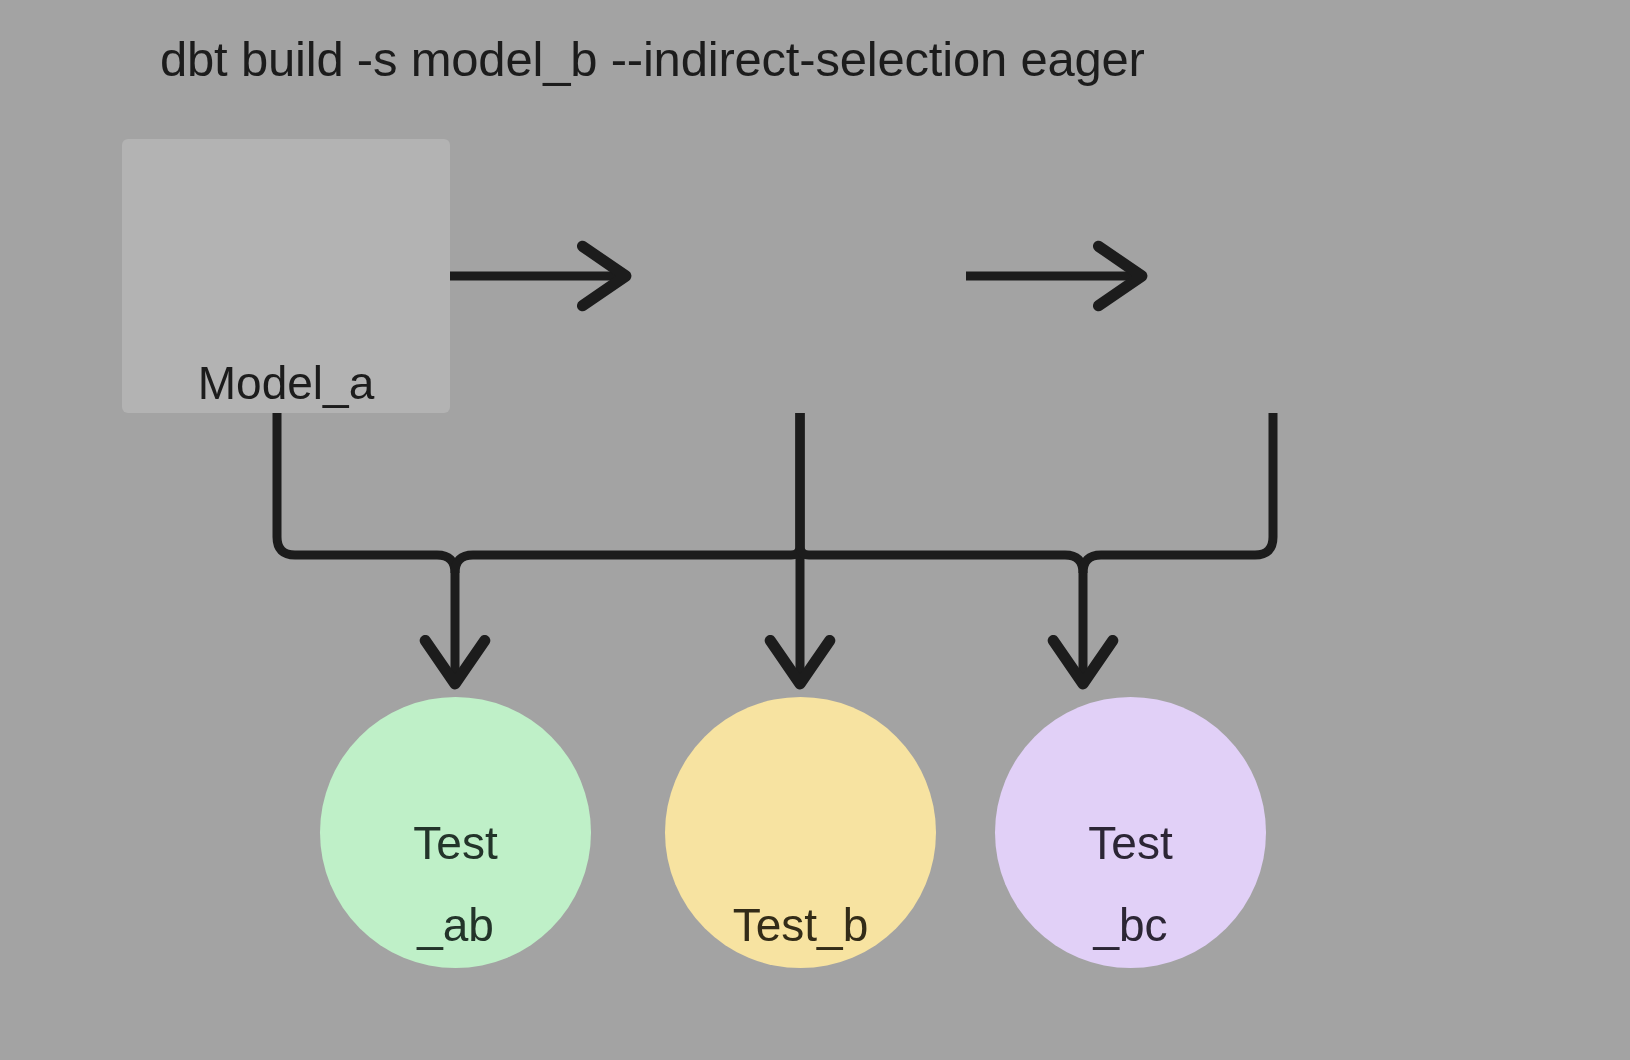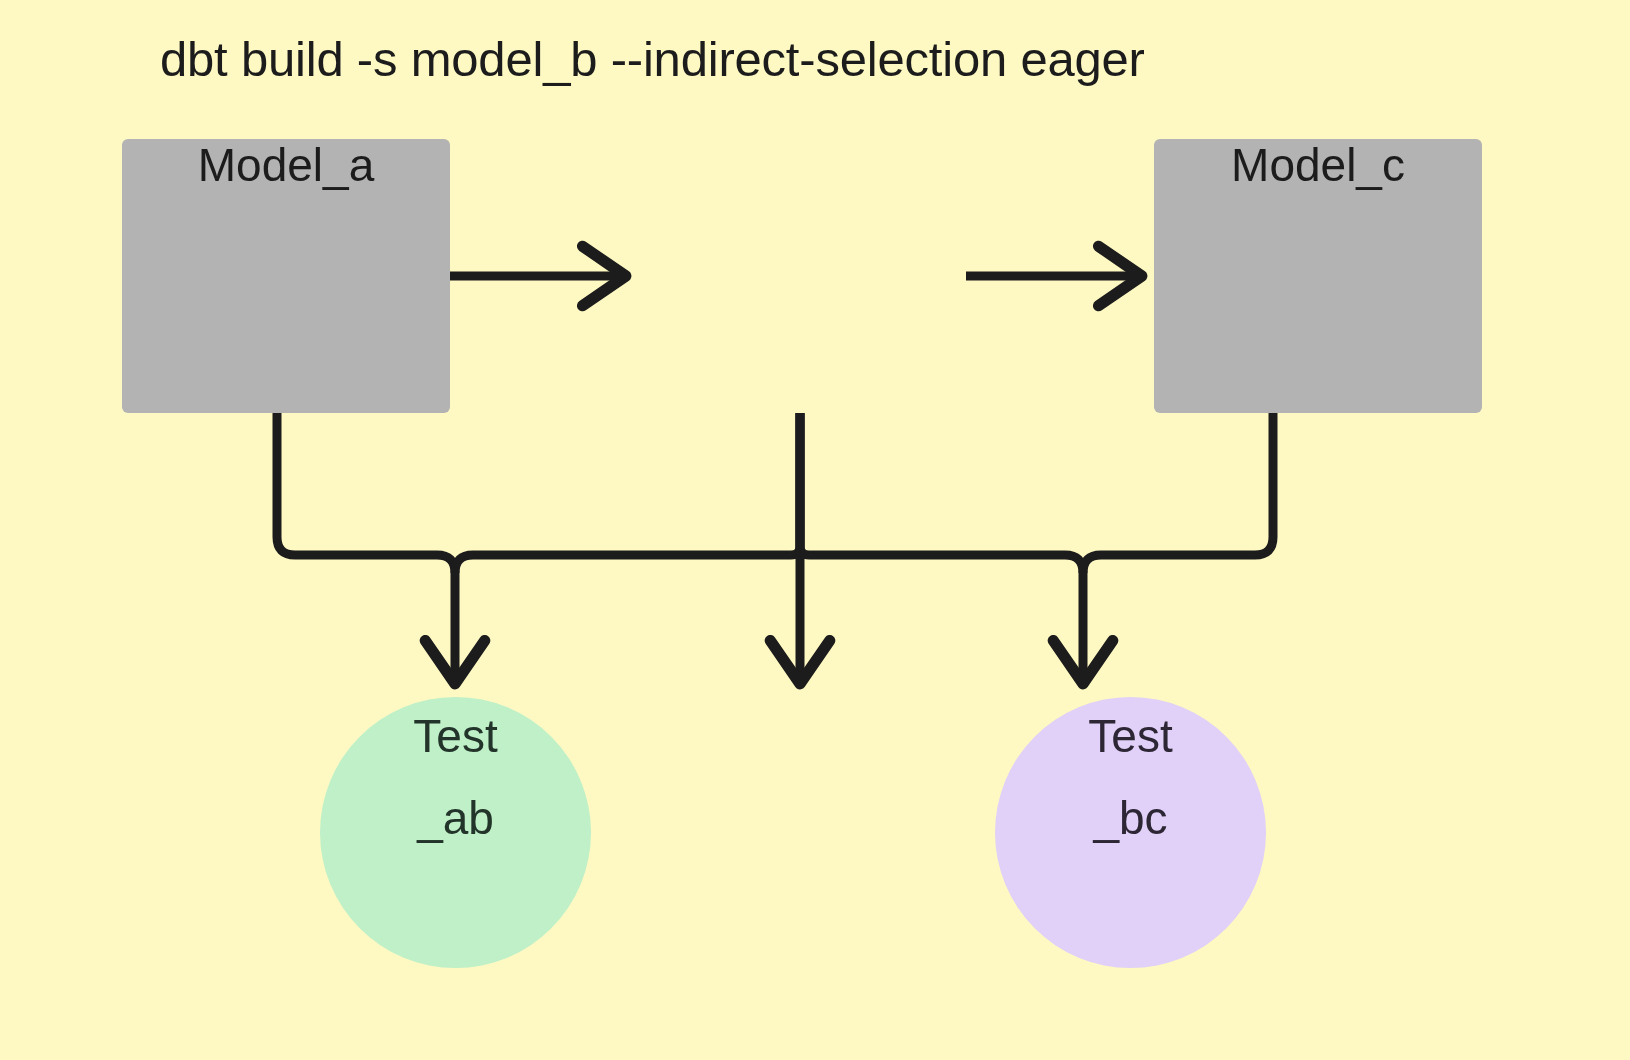--- a/index.html
+++ b/index.html
@@ -10,21 +10,21 @@
   body {
     width: 1630px;
     height: 1060px;
     font-family: "Liberation Sans", sans-serif;
     overflow: hidden;
   }
   #canvas {
     position: relative;
     width: 1630px;
     height: 1060px;
-    background: #fef9c3;
+    background: #a3a3a3;
   }
   #edge-layer {
     position: absolute;
     left: 0;
     top: 0;
     width: 1630px;
     height: 1060px;
     z-index: 1;
   }
   .title {
@@ -34,21 +34,21 @@
     font-size: 49px;
     line-height: 62px;
     color: #1c1c1c;
     white-space: nowrap;
     letter-spacing: -0.2px;
   }
   .node {
     position: absolute;
     z-index: 2;
     display: flex;
-    align-items: flex-start;
+    align-items: flex-end;
     justify-content: center;
     text-align: center;
     box-sizing: border-box;
   }
   .node-box {
     border-radius: 6px;
     font-size: 46px;
     line-height: 56px;
   }
   .node-circle {
@@ -119,28 +119,28 @@
 
       <path d="M 1273 413 L 1273 537 Q 1273 555 1255 555 L 1101 555 Q 1083 555 1083 573 L 1083 682" marker-end="url(#arrowhead)"></path>
     </g>
   </svg>
 
   <div id="node-model-a" class="node node-box">
     <span>Model_a</span>
   </div>
 
 
-  <div id="node-model-c" class="node node-box">
-    <span>Model_c</span>
-  </div>
 
   <div id="node-test-ab" class="node node-circle">
     <span>Test
 _ab</span>
   </div>
 
+  <div id="node-test-b" class="node node-circle">
+    <span>Test_b</span>
+  </div>
 
   <div id="node-test-bc" class="node node-circle">
     <span>Test
 _bc</span>
   </div>
 
 </div>
 
 </body></html>

